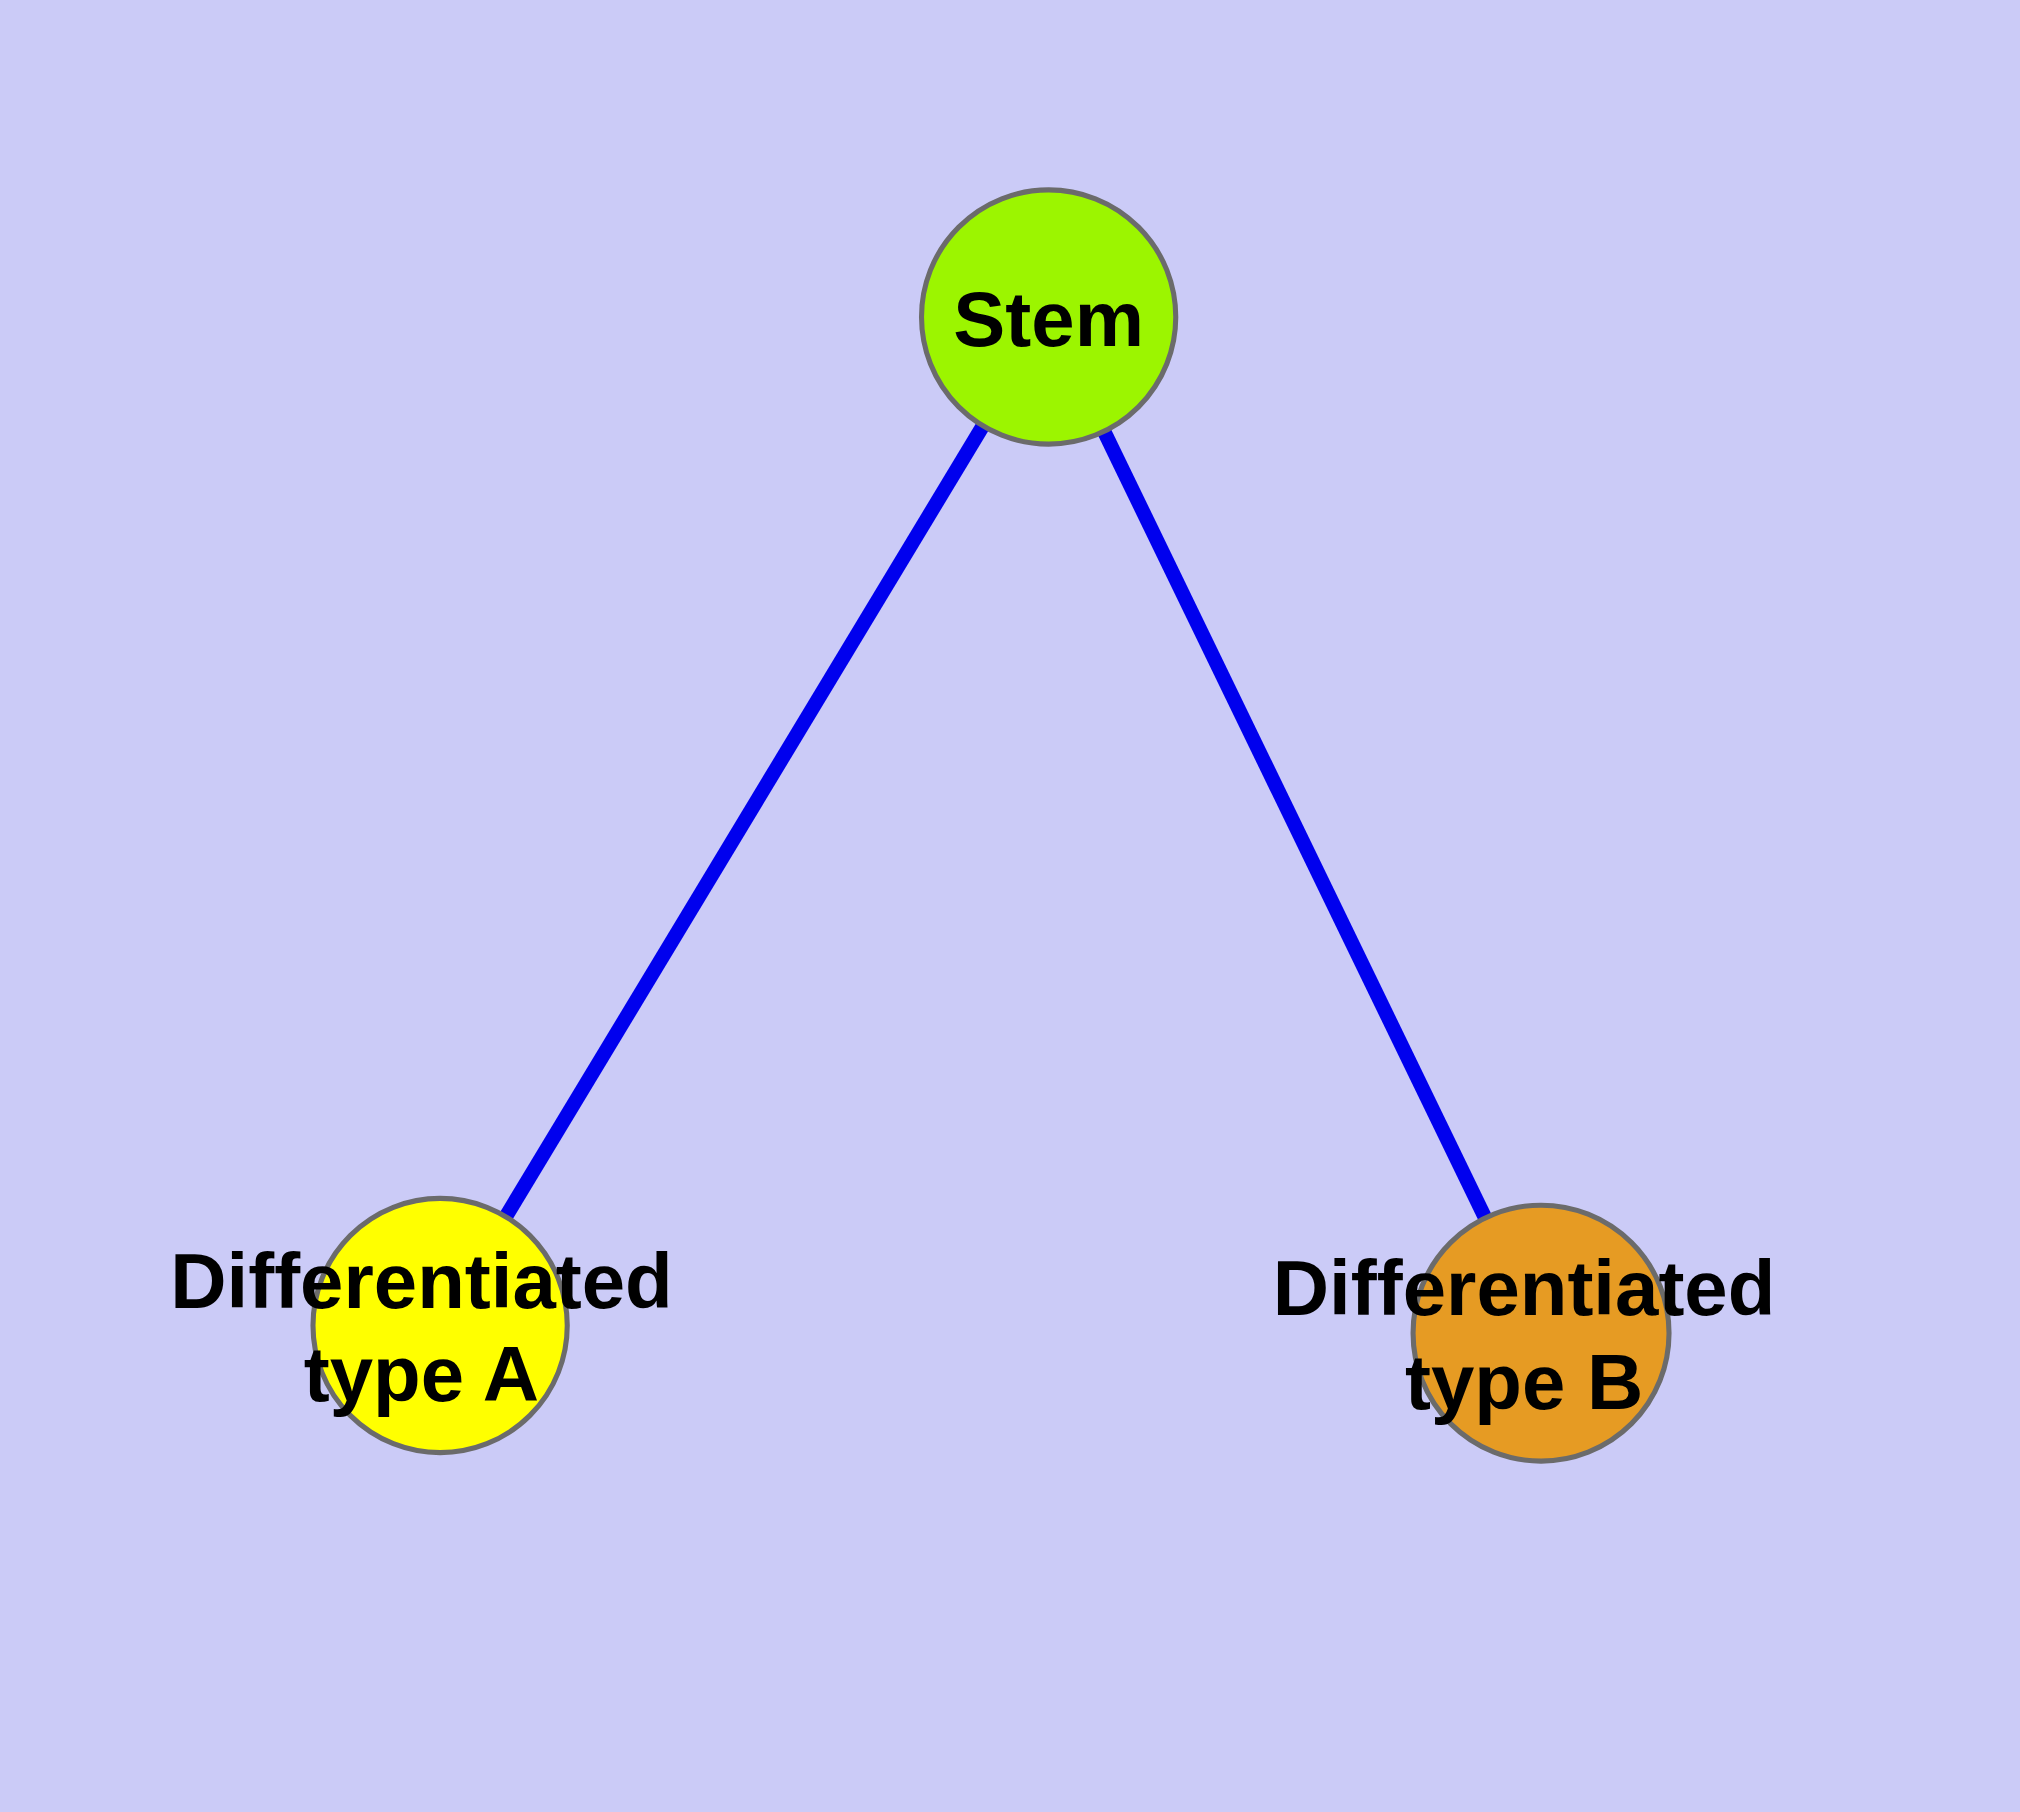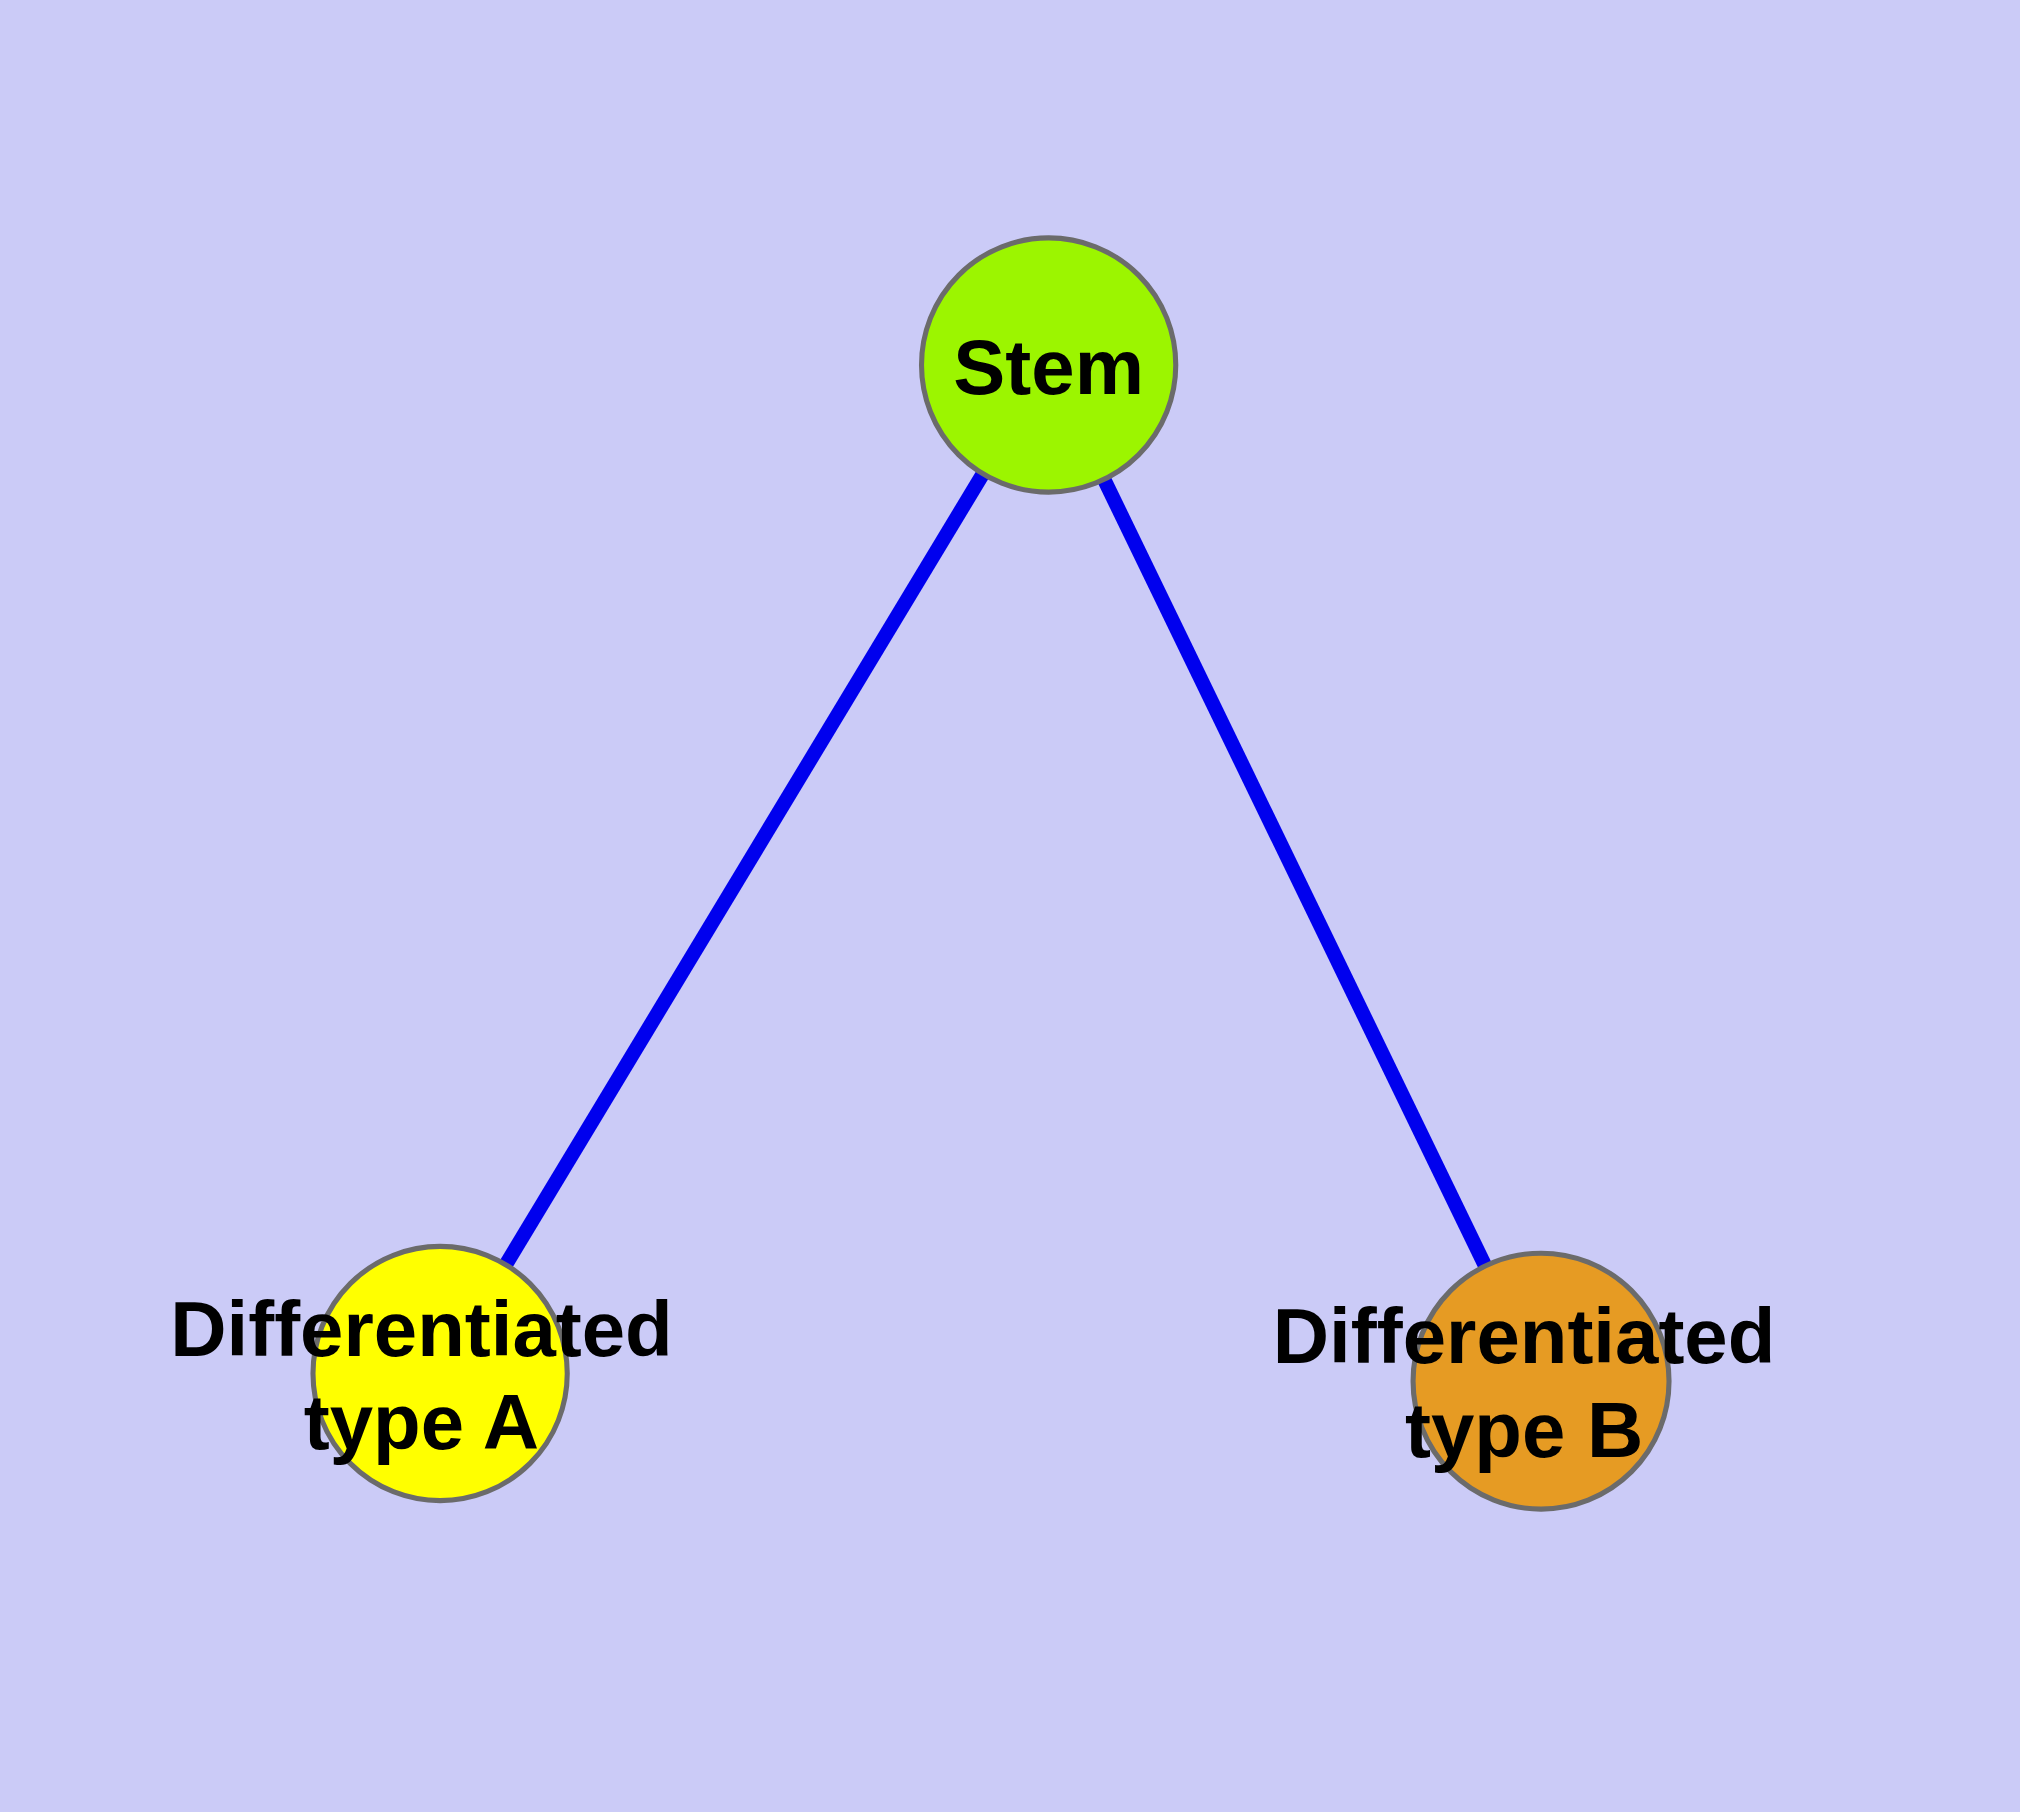--- a/index.html
+++ b/index.html
@@ -6,21 +6,20 @@
     margin: 0;
     padding: 0;
     width: 2021px;
     height: 1812px;
     overflow: hidden;
   }
   .diagram-root {
     position: relative;
     width: 2021px;
     height: 1392px;
-    margin-top: 48px;
   }
   svg {
     display: block;
   }
   .node-label {
     font-family: "Liberation Sans", "DejaVu Sans", sans-serif;
     font-weight: bold;
   }
 </style>
 </head>

